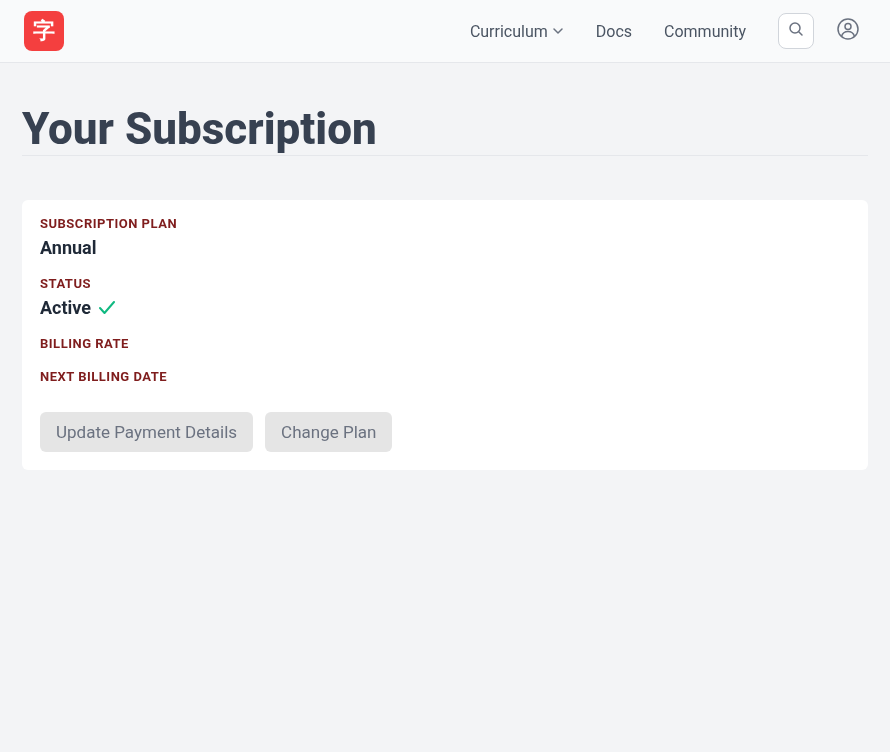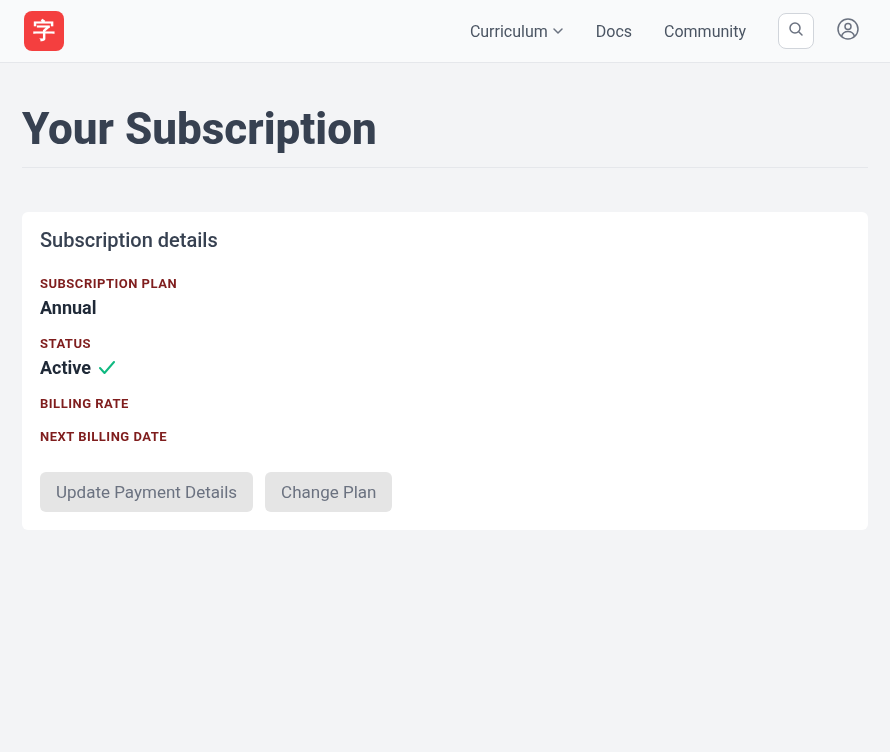--- a/index.html
+++ b/index.html
@@ -80,21 +80,21 @@
       cursor: pointer;
     }
     .container {
       padding: 40px 22px 0 22px;
     }
     .page-title {
       font-size: 44px;
       font-weight: 800;
       color: #374151;
       margin-bottom: 28px;
-      padding-bottom: 12px;
+      padding-bottom: 0;
       border-bottom: 1px solid #e5e7eb;
     }
     .card {
       background: #fff;
       border-radius: 6px;
       padding: 16px 18px 18px 18px;
       margin-top: 44px;
     }
     .card-title {
       font-size: 20px;
@@ -197,21 +197,20 @@
         </svg>
       </span>
     </div>
   </div>
 </div>
 
 <div class="container">
   <h1 class="page-title">Your Subscription</h1>
 
   <div class="card">
-    <div class="card-title">Subscription details</div>
 
     <div class="field">
       <div class="field-label">SUBSCRIPTION PLAN</div>
       <div class="field-value">Annual</div>
     </div>
 
     <div class="field">
       <div class="field-label">STATUS</div>
       <div class="field-value">
         <span>Active</span>

